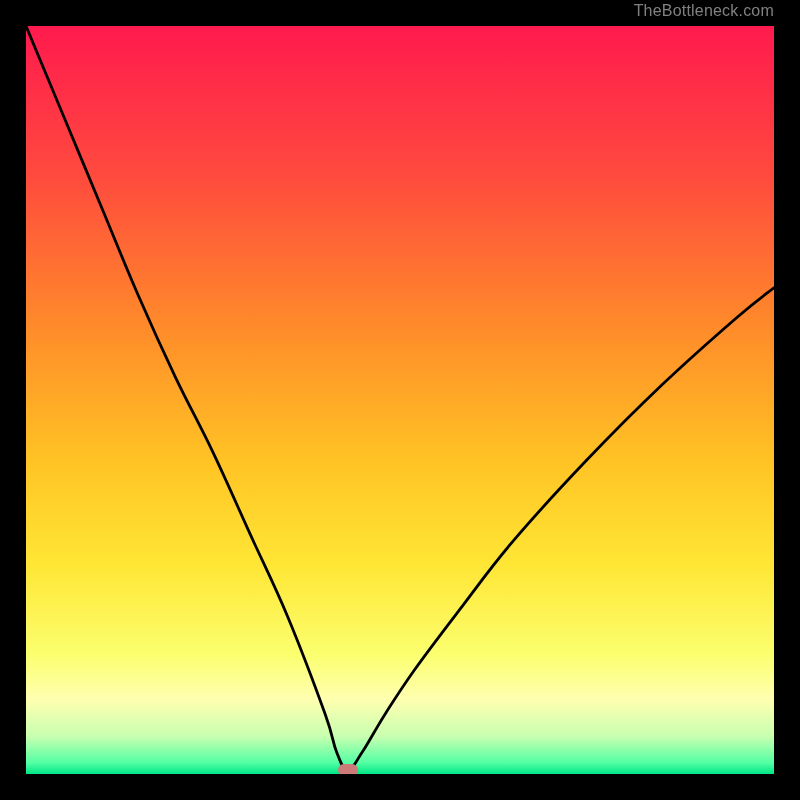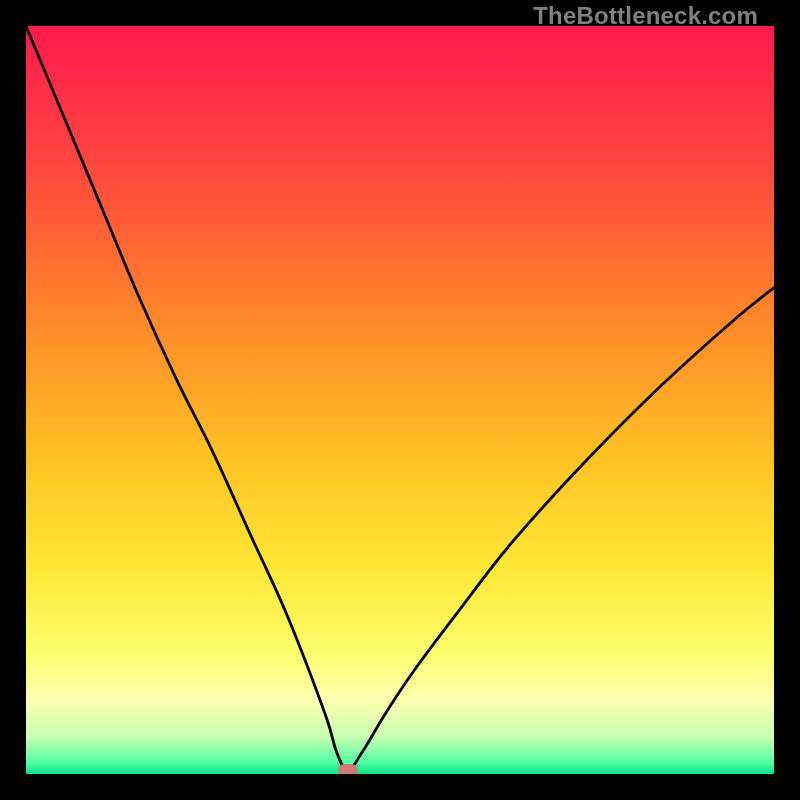--- a/index.html
+++ b/index.html
@@ -28,24 +28,24 @@
   .gradient {
     position: absolute;
     left: 0;
     top: 0;
     width: 100%;
     height: 100%;
   }
   .watermark {
     position: absolute;
     top: 2px;
-    right: 42px;
+    right: 26px;
     color: #808080;
-    font-size: 24px;
-    font-weight: bold;
+    font-size: 16px;
+    font-weight: normal;
     letter-spacing: 0.2px;
     user-select: none;
   }
   .curve {
     position: absolute;
     left: 0;
     top: 0;
     width: 100%;
     height: 100%;
     pointer-events: none;

